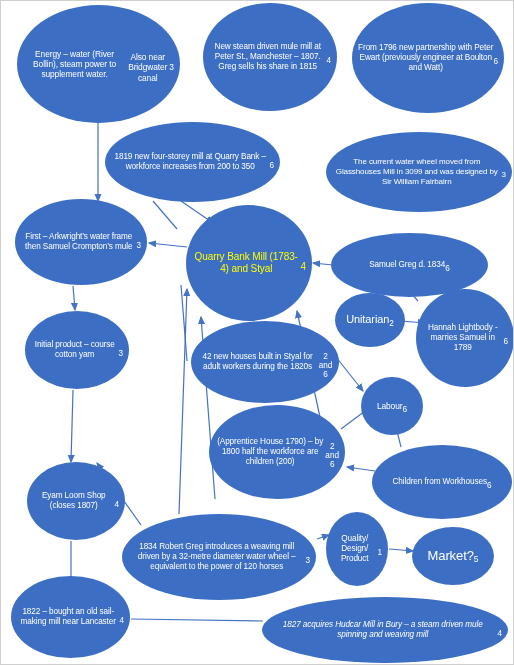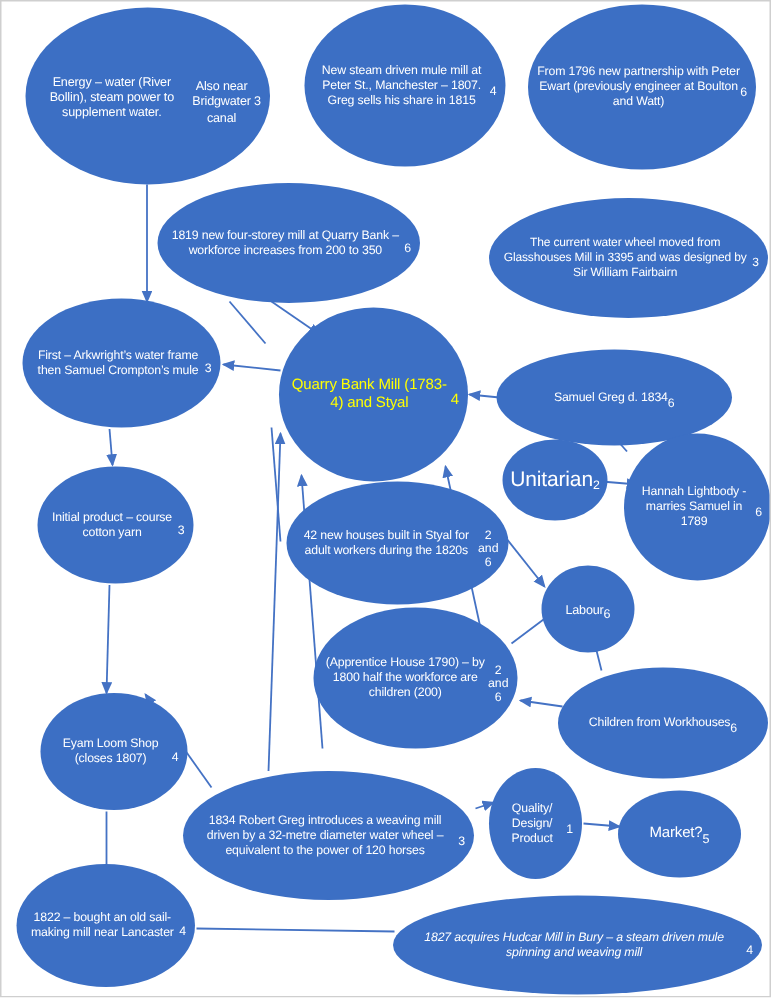--- a/index.html
+++ b/index.html
@@ -103,37 +103,37 @@
       </div>
       <div class="node" style="left: 351px; top: 2px; width: 152px; height: 110px; background: rgb(60, 111, 196);">
         <div class="label" style="font-size: 8.2px;">From 1796 new partnership with Peter Ewart (previously engineer at Boulton and Watt)</div>
         <div class="num" style="font-size: 8.2px;">6</div>
       </div>
       <div class="node" style="left: 104px; top: 121px; width: 175px; height: 80px; background: rgb(60, 111, 196);">
         <div class="label" style="font-size: 8.2px;">1819 new four-storey mill at Quarry Bank – workforce increases from 200 to 350</div>
         <div class="num" style="font-size: 8.2px;">6</div>
       </div>
       <div class="node" style="left: 325px; top: 131px; width: 186px; height: 80px; background: rgb(60, 111, 196);">
-        <div class="label" style="font-size: 8px;">The current water wheel moved from Glasshouses Mill in 3395 and was designed by Sir William Fairbairn</div>
+        <div class="label" style="font-size: 8px;">The current water wheel moved from Glasshouses Mill in 3099 and was designed by Sir William Fairbairn</div>
         <div class="num" style="font-size: 8px;">3</div>
       </div>
       <div class="node" style="left: 14px; top: 198px; width: 132px; height: 86px; background: rgb(60, 111, 196);">
         <div class="label" style="font-size: 8.2px;">First – Arkwright’s water frame then Samuel Crompton’s mule</div>
         <div class="num" style="font-size: 8.2px;">3</div>
       </div>
       <div class="node center" style="left: 185px; top: 204px; width: 126px; height: 116px; background: rgb(60, 111, 196); color: rgb(255, 255, 0);">
         <div class="label" style="font-size: 10px;">Quarry Bank Mill (1783-4) and Styal</div>
         <div class="num" style="font-size: 10px;">4</div>
       </div>
       <div class="node" style="left: 330px; top: 232px; width: 157px; height: 64px; background: rgb(60, 111, 196);">
         <div class="label" style="font-size: 8.2px;">Samuel Greg d. 1834</div>
         <div class="num" style="font-size: 8.2px;">6</div>
       </div>
       <div class="node" style="left: 334px; top: 292px; width: 70px; height: 54px; background: rgb(60, 111, 196);">
-        <div class="label" style="font-size: 14px;">Unitarian</div>
+        <div class="label" style="font-size: 11px;">Unitarian</div>
         <div class="num" style="font-size: 8.2px;">2</div>
       </div>
       <div class="node" style="left: 415px; top: 288px; width: 98px; height: 98px; background: rgb(60, 111, 196);">
         <div class="label" style="font-size: 8.2px;">Hannah Lightbody  - marries Samuel in 1789</div>
         <div class="num" style="font-size: 8.2px;">6</div>
       </div>
       <div class="node" style="left: 24px; top: 310px; width: 104px; height: 78px; background: rgb(60, 111, 196);">
         <div class="label" style="font-size: 8.2px;">Initial product – course cotton yarn</div>
         <div class="num" style="font-size: 8.2px;">3</div>
       </div>
@@ -159,21 +159,21 @@
       </div>
       <div class="node" style="left: 121px; top: 513px; width: 194px; height: 86px; background: rgb(60, 111, 196);">
         <div class="label" style="font-size: 8.2px;">1834 Robert Greg introduces a weaving mill driven by a 32-metre diameter water wheel – equivalent to the power of 120 horses</div>
         <div class="num" style="font-size: 8.2px;">3</div>
       </div>
       <div class="node" style="left: 325px; top: 511px; width: 62px; height: 74px; background: rgb(60, 111, 196);">
         <div class="label" style="font-size: 8.2px;">Quality/ Design/ Product</div>
         <div class="num" style="font-size: 8.2px;">1</div>
       </div>
       <div class="node" style="left: 411px; top: 526px; width: 82px; height: 58px; background: rgb(60, 111, 196);">
-        <div class="label" style="font-size: 10px;">Market?</div>
+        <div class="label" style="font-size: 13px;">Market?</div>
         <div class="num" style="font-size: 8.4px;">5</div>
       </div>
       <div class="node" style="left: 10px; top: 575px; width: 119px; height: 82px; background: rgb(60, 111, 196);">
         <div class="label" style="font-size: 8.2px;">1822 – bought an old sail-making mill near Lancaster</div>
         <div class="num" style="font-size: 8.2px;">4</div>
       </div>
       <div class="node" style="left: 261px; top: 596px; width: 246px; height: 66px; background: rgb(60, 111, 196);">
         <div class="label" style="font-size: 8.2px; font-style: italic;">1827 acquires Hudcar Mill in Bury – a steam driven mule spinning and weaving mill</div>
         <div class="num" style="font-size: 8.2px;">4</div>
       </div>

